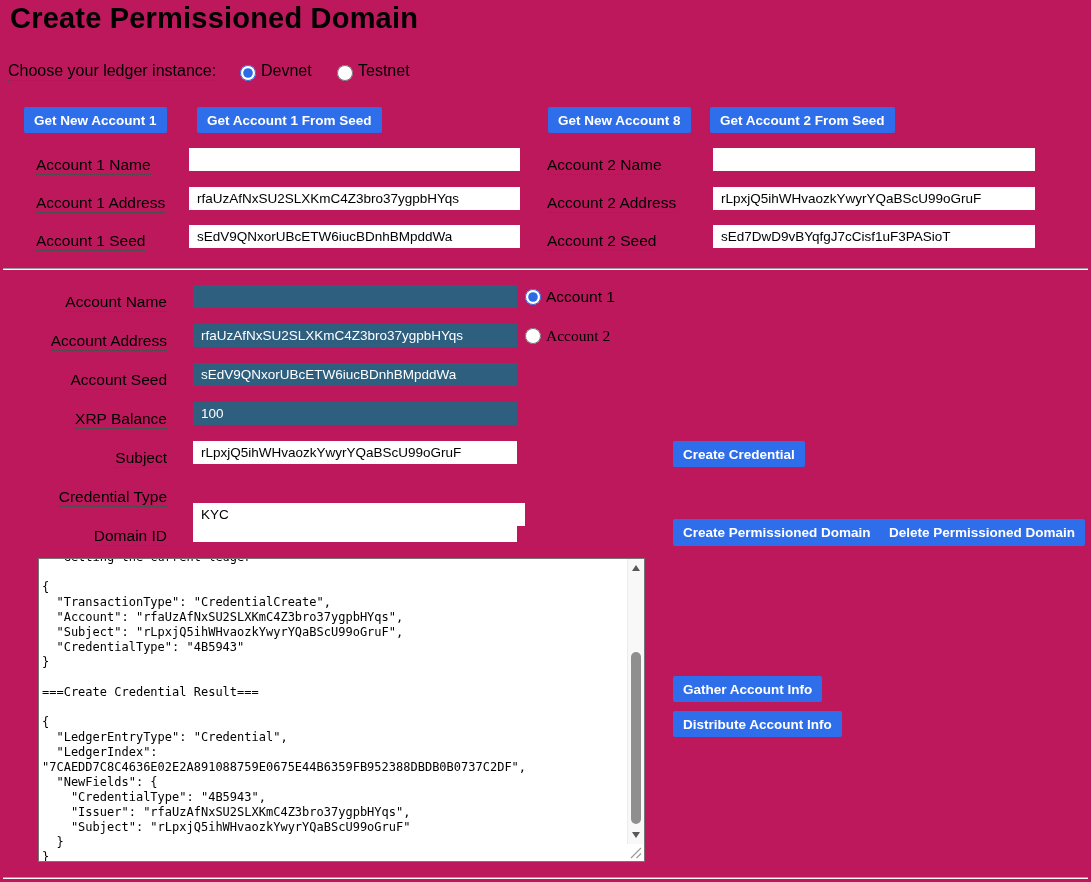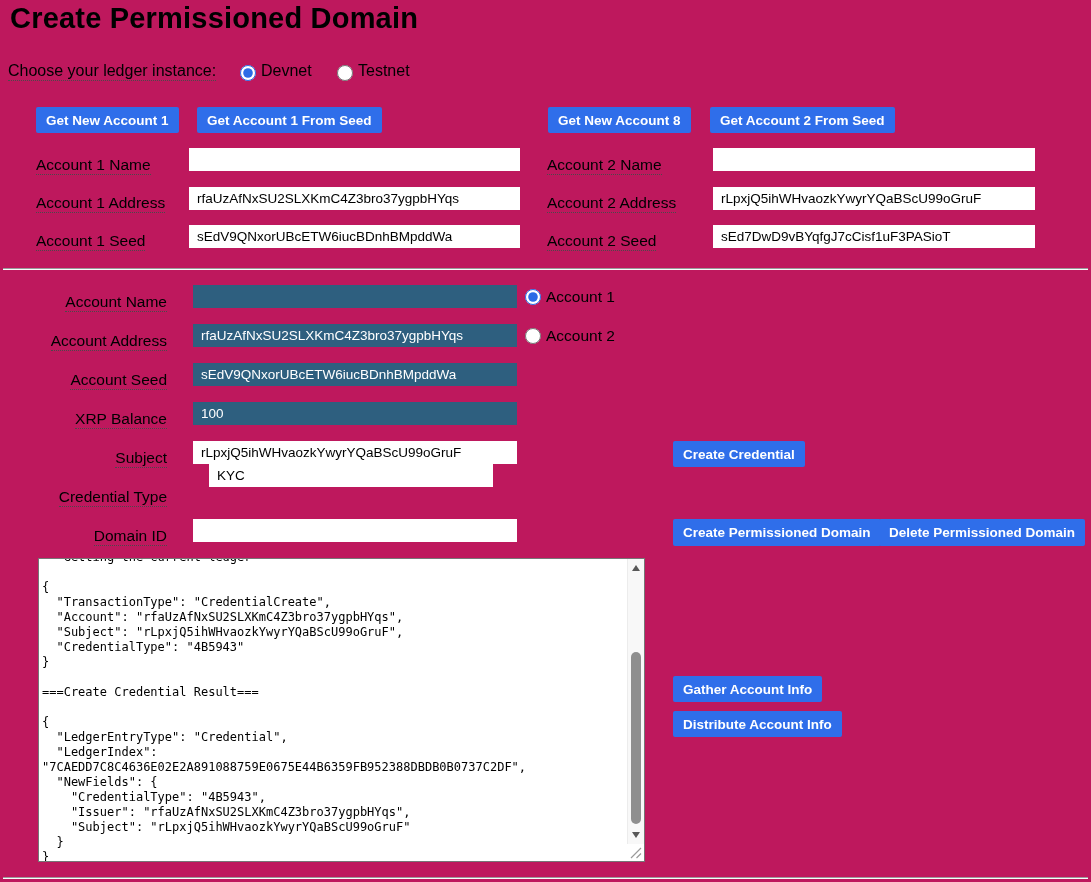--- a/index.html
+++ b/index.html
@@ -51,21 +51,21 @@
 <div class="page">
 
   <h1 class="title">Create Permissioned Domain</h1>
 
   <span class="lbl16" style="left:8px; top:62px;"><span class="dot">Choose your ledger instance:</span></span>
   <input class="radio" type="radio" name="ledger" checked="" style="left: 240px; top: 65px;">
   <span class="lbl16" style="left:261px; top:62px;">Devnet</span>
   <input class="radio" type="radio" name="ledger" style="left: 337px; top: 65px;">
   <span class="lbl16" style="left:358px; top:62px;">Testnet</span>
 
-  <button class="btn" style="left:36px; top:107px;">Get New Account 1</button>
+  <button class="btn" style="left:24px; top:107px;">Get New Account 1</button>
   <button class="btn" style="left:197px; top:107px;">Get Account 1 From Seed</button>
 
   <span class="lbl" style="left:36px; top:156px;"><span class="dot">Account 1 Name</span></span>
   <input class="field" style="left: 189px; top: 148px; width: 331px;" value="">
 
   <span class="lbl" style="left:36px; top:194px;"><span class="dot">Account 1 Address</span></span>
   <input class="field" style="left: 189px; top: 187px; width: 331px;" value="rfaUzAfNxSU2SLXKmC4Z3bro37ygpbHYqs">
 
   <span class="lbl" style="left:36px; top:232px;"><span class="dot">Account 1 Seed</span></span>
   <input class="field" style="left: 189px; top: 225px; width: 331px;" value="sEdV9QNxorUBcETW6iucBDnhBMpddWa">
@@ -93,29 +93,29 @@
   <div class="mlabel" style="top:371px;"><span class="dot">Account Seed</span></div>
   <input class="field dark" style="left: 193px; top: 363px; width: 324px;" value="sEdV9QNxorUBcETW6iucBDnhBMpddWa">
 
   <div class="mlabel" style="top:410px;"><span class="dot">XRP Balance</span></div>
   <input class="field dark" style="left: 193px; top: 402px; width: 324px;" value="100">
 
   <div class="mlabel" style="top:449px;"><span class="dot">Subject</span></div>
   <input class="field" style="left: 193px; top: 441px; width: 324px;" value="rLpxjQ5ihWHvaozkYwyrYQaBScU99oGruF">
 
   <div class="mlabel" style="top:488px;"><span class="dot">Credential Type</span></div>
-  <input class="field" style="left: 193px; top: 464px; width: 284px; margin-left: 16px;" value="KYC">
+  <input class="field" style="left: 193px; top: 503px; width: 332px;" value="KYC">
 
   <div class="mlabel" style="top:527px;"><span class="dot">Domain ID</span></div>
   <input class="field" style="left: 193px; top: 519px; width: 324px;" value="">
 
   <input class="radio" type="radio" name="acctsel" checked="" style="left: 525px; top: 289px;">
   <span class="lbl" style="left:546px; top:288px;">Account 1</span>
   <input class="radio" type="radio" name="acctsel" style="left: 525px; top: 328px;">
-  <span class="lbl" style="left:546px; top:327px;">Account 2</span>
+  <span class="lbl" style="left:546px; top:327px;font-family:Liberation Serif, serif;">Account 2</span>
 
   <button class="btn" style="left:673px; top:441px;">Create Credential</button>
   <button class="btn" style="left:673px; top:519px; height:27px;">Create Permissioned Domain</button>
   <button class="btn" style="left:879px; top:519px; height:27px;">Delete Permissioned Domain</button>
   <button class="btn" style="left:673px; top:676px;">Gather Account Info</button>
   <button class="btn" style="left:673px; top:711px;">Distribute Account Info</button>
 
   <div class="console">
     <pre>===Getting the current ledger===
 

